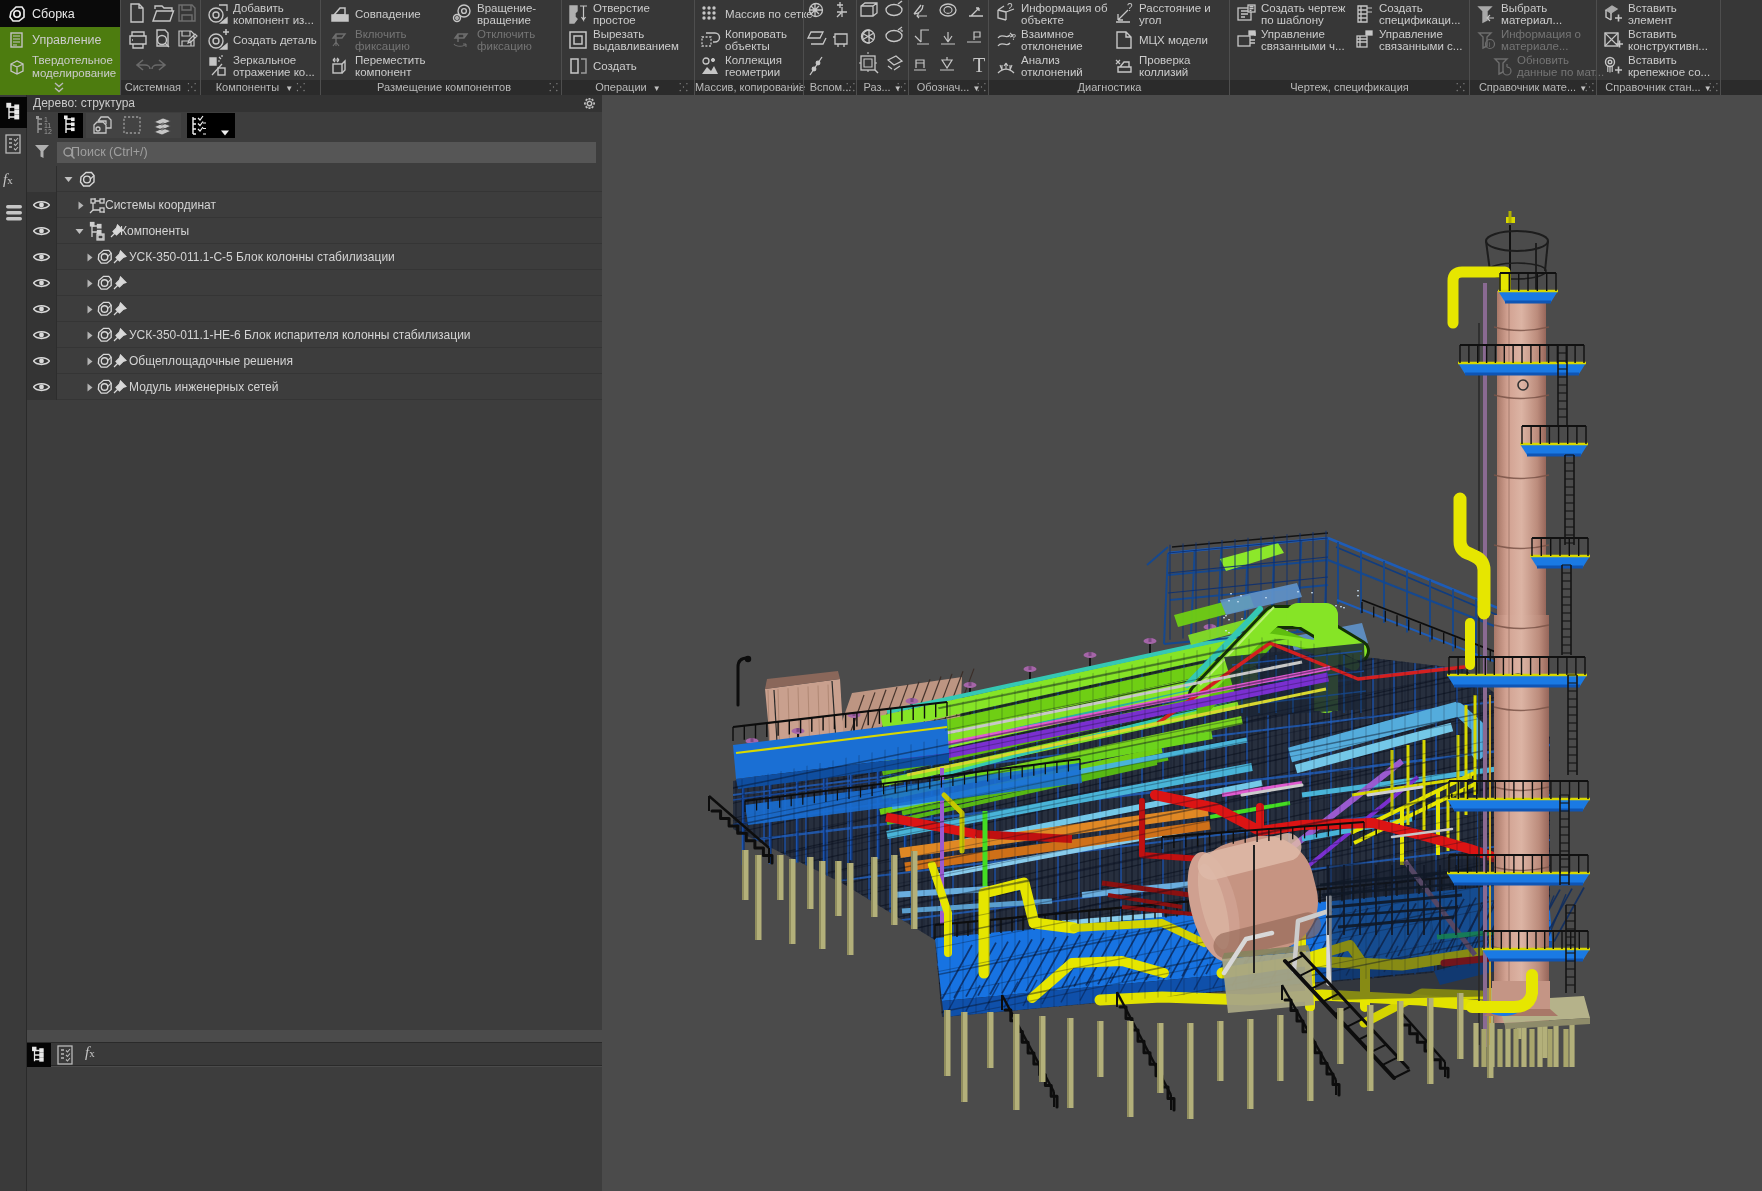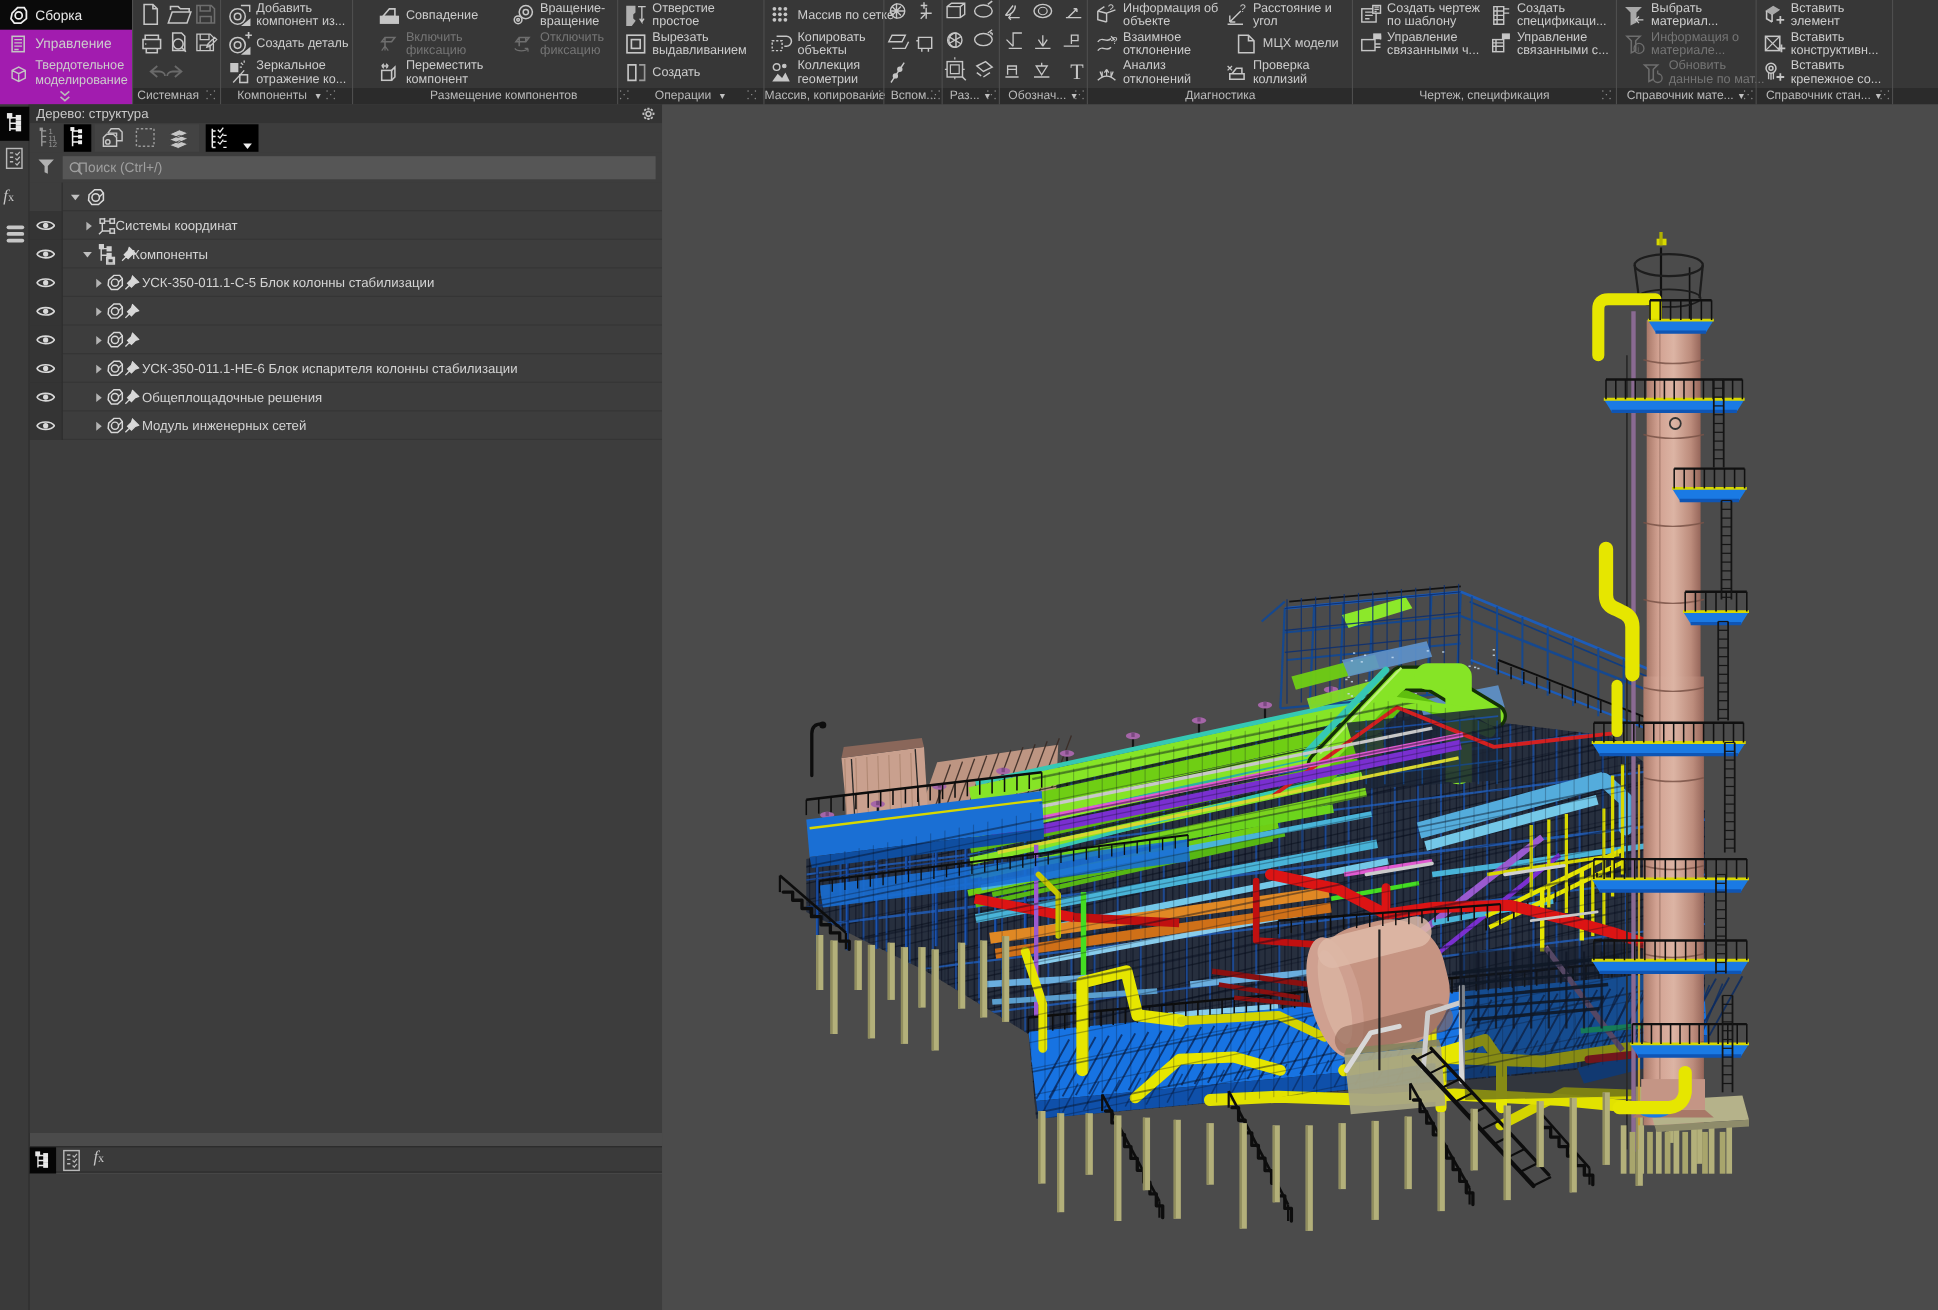--- a/index.html
+++ b/index.html
@@ -11,21 +11,21 @@
   #ribbon .strip { position:absolute; left:0; top:80px; width:1762px; height:15px; background:#2b2b2b; }
   .grp { position:absolute; top:0; height:95px; }
   .gsep { position:absolute; top:0; width:1px; height:95px; background:#4e4e4e; }
   .glabel { position:absolute; top:81px; height:14px; width:100%; text-align:center;
     font-size:11px; color:#b9b9b9; line-height:13px; white-space:nowrap; }
   .btn { position:absolute; display:flex; align-items:center; }
   .btxt { font-size:11.5px; line-height:12.5px; color:#cccccc; white-space:nowrap; }
   .btxt.dis { color:#757575; }
   .ic { flex:0 0 auto; }
   
-  #lmenu { position:absolute; left:0; top:0; width:120px; height:95px; background:#a21caf;padding-left:40px; }
+  #lmenu { position:absolute; left:0; top:0; width:120px; height:95px; background:#4d7c0f;padding-left:40px; }
   .ltab { position:absolute; left:0; width:120px; display:flex; align-items:center; color:#cccccc; font-size:12.5px; }
   
   #lstrip { position:absolute; left:0; top:95px; width:27px; height:1096px; background:#3a3a3a; border-right:1px solid #2a2a2a;}
   #panel { position:absolute; left:27px; top:95px; width:575px; height:935px; background:#3d3d3d; }
   #phead { position:absolute; left:0; top:0; width:575px; height:17px; background:#333333; color:#c9c9c9; font-size:12px; line-height:17px; padding-left:6px; }
   #ptools { position:absolute; left:0; top:17px; width:575px; height:27px; background:#3d3d3d; }
   #psearch { position:absolute; left:0; top:44px; width:575px; height:27px; background:#3d3d3d; }
   #sbox { position:absolute; left:30px; top:3px; width:539px; height:21px; background:#565656; color:#9f9f9f; font-size:12.5px; line-height:21px; padding-left:14px; }
   .trow { position:absolute; left:0; width:575px; height:26px; border-bottom:1px solid #353535; }
   .eyec { position:absolute; left:0; top:0; width:30px; height:26px; background:#343434; border-right:1px solid #2d2d2d; }
@@ -124,21 +124,21 @@
             <path d="M13 3 l2 2 M12 7 h2 M16 1 v2" stroke-width="1.2"></path>
             <path d="M16 10 l-10 11" stroke-width="1.2"></path>
             <rect x="12" y="14" width="7" height="7"></rect>
           </svg>
         <span class="btxt">Зеркальное<br>отражение ко...</span>
       </div>
       <div class="glabel">Компоненты &nbsp;<span style="font-size:8px;color:#c0c0c0;">▼</span><span style="color:#8a8a8a">&nbsp;⁙</span></div>
     </div>
     <div class="gsep" style="left:320px;"></div>
 
-    <div class="grp" style="left:338px;width:240px;">
+    <div class="grp" style="left:324px;width:240px;">
       <div class="btn" style="left:4px;top:2px;width:116px;height:24px;">
         <svg class="ic" width="24" height="24" viewBox="0 0 24 24" fill="none" stroke="#c6c6c6" stroke-width="1.5" style="margin-right:3px;">
             <path d="M6 13 l6-7 h5 v7 z"></path>
             <rect x="4" y="13" width="16" height="6" fill="#c6c6c6"></rect>
           </svg>
         <span class="btxt">Совпадение</span>
       </div>
       <div class="btn" style="left:4px;top:28px;width:116px;height:24px;">
         <svg class="ic" width="24" height="24" viewBox="0 0 24 24" fill="none" stroke="#6e6e6e" stroke-width="1.4" style="margin-right:3px;">
             <path d="M8 6 h9 l-3 4 h-9 z M8 6 v8"></path>
@@ -311,21 +311,21 @@
           </svg>
         <span class="btxt">Анализ<br>отклонений</span>
       </div>
       <div class="btn" style="left:122px;top:2px;width:114px;height:24px;">
         <svg class="ic" width="24" height="24" viewBox="0 0 24 24" fill="none" stroke="#c6c6c6" stroke-width="1.3" style="margin-right:3px;">
             <path d="M4 20 h14 M6 18 l10-10 M6 12 l0 6 M6 18 l5 0"></path>
             <text x="15" y="9" font-size="10" fill="#c6c6c6" stroke="none">?</text>
           </svg>
         <span class="btxt">Расстояние и<br>угол</span>
       </div>
-      <div class="btn" style="left:122px;top:28px;width:114px;height:24px;justify-content:center;">
+      <div class="btn" style="left:122px;top:28px;width:114px;height:24px;">
         <svg class="ic" width="24" height="24" viewBox="0 0 24 24" fill="none" stroke="#c6c6c6" stroke-width="1.4" style="margin-right:3px;">
             <path d="M5 4 h9 l5 5 v11 h-14 z M14 4 v5 h5"></path>
           </svg>
         <span class="btxt">МЦХ модели</span>
       </div>
       <div class="btn" style="left:122px;top:54px;width:114px;height:24px;">
         <svg class="ic" width="24" height="24" viewBox="0 0 24 24" fill="none" stroke="#c6c6c6" stroke-width="1.4" style="margin-right:3px;">
             <path d="M8 13 l4-5 h5 v5 z M6 13 h13 v5 h-13 z"></path>
             <path d="M4 6 l4 4 M8 6 l-4 4" stroke-width="1.2"></path>
           </svg>

